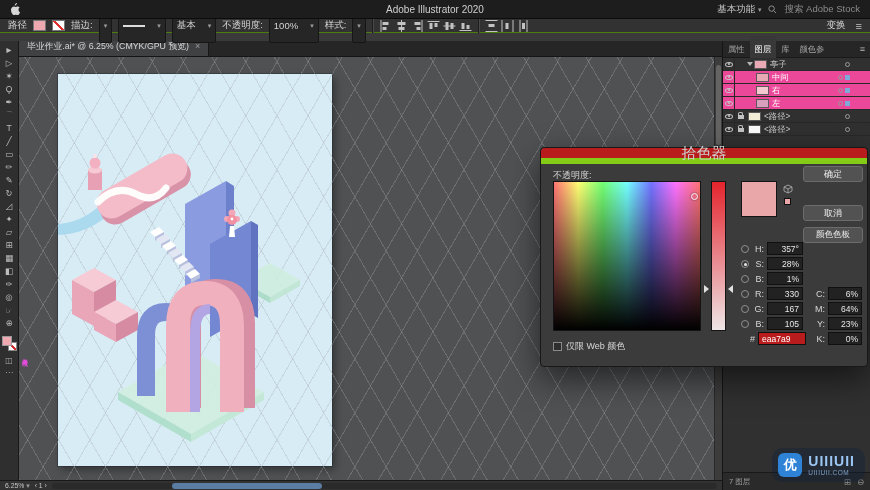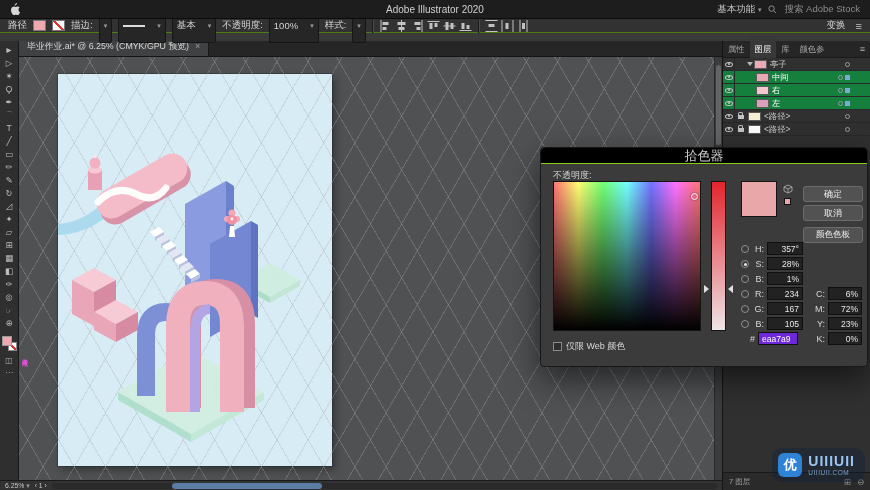--- a/index.html
+++ b/index.html
@@ -53,55 +53,55 @@
 .hthumb{position:absolute;left:120px;width:150px;top:0;height:6px;background:#5b7ca3;border-radius:3px}
 
 
 .dock{position:absolute;top:41px;right:0;width:148px;bottom:0;background:#2d2d2d;border-left:1px solid #141414;z-index:18}
 .docktabs{display:flex;align-items:center;height:17px;background:#262626;border-bottom:1px solid #191919;font-size:8.3px;color:#a8a8a8}
 .dtab{padding:0 5px;height:27px;display:flex;align-items:center}
 .dtab.active{background:#383838;color:#fff}
 .dockmenu{margin-left:auto;padding:0 5px;color:#bbb;font-size:9px}
 .layerlist{position:absolute;top:17px;left:0;right:0;bottom:18px;background:#303030}
 .lrow{display:flex;align-items:center;height:13px;border-bottom:1px solid #282828;font-size:8.3px;color:#c9c9c9;padding-right:20px}
-.lrow.sel{background:#15803d;color:#fff}
+.lrow.sel{background:#ec4899;color:#fff}
 .lcol{width:12px;flex:none;display:flex;justify-content:center;align-items:center;border-right:1px solid #282828;height:13px}
 .eye{width:8px;height:5px;border:1px solid #c6c6c6;border-radius:50%;position:relative}
 .eye::after{content:"";position:absolute;left:2px;top:.5px;width:2px;height:2px;border-radius:50%;background:#c6c6c6}
 .lockcol{width:11px;flex:none;display:flex;justify-content:center}
 .lock{width:6px;height:4px;background:#c2c2c2;position:relative;margin-top:2px}
 .lock::before{content:"";position:absolute;left:.5px;top:-3px;width:3px;height:3px;border:1px solid #c2c2c2;border-bottom:none;border-radius:2px 2px 0 0}
 .tri{width:0;height:0;border-top:3px solid transparent;border-bottom:3px solid transparent;border-left:4px solid #b5b5b5;margin:0 2px;flex:none;transform:rotate(90deg)}
 .ind{flex:none}
 .lthumb{width:13px;height:9px;border:1px solid #5a5a5a;flex:none;margin-right:3px;background:#fff}
 .lname{white-space:nowrap;overflow:hidden}
 .tgt{width:5px;height:5px;border:1px solid #9a9a9a;border-radius:50%;margin-left:auto;flex:none}
 .chip{width:5px;height:5px;background:#7ea9d8;margin-left:2px;flex:none}
 .dockfoot{position:absolute;left:0;right:0;bottom:0;height:18px;background:#2a2a2a;border-top:1px solid #191919;display:flex;align-items:center;gap:23px;padding:0 6px;font-size:7.5px;color:#9f9f9f}
 .fico{margin-left:auto;display:flex;gap:6px;font-size:8.5px;color:#8f8f8f}
 
 
 .dialog{position:absolute;left:540px;top:147px;width:328px;height:220px;background:#3b3b3b;border:1px solid #181818;border-radius:4px;box-shadow:0 12px 32px rgba(0,0,0,.55);z-index:40;font-size:9px;color:#d6d6d6}
-.dtitle{height:16px;background:#000000;border-bottom:1px solid #84cc16;border-radius:4px 4px 0 0;display:flex;align-items:center;justify-content:center;font-size:13px;color:#cfcfcf}
+.dtitle{height:16px;background:#b91c1c;border-bottom:6px solid #84cc16;border-radius:4px 4px 0 0;display:flex;align-items:center;justify-content:center;font-size:15px;color:#cfcfcf}
 .dprompt{position:absolute;left:12px;top:21px}
 .cfield{position:absolute;left:12px;top:33px;width:148px;height:150px;border:1px solid #141414;background:linear-gradient(to bottom,rgba(0,0,0,0) 0%,#000 100%),linear-gradient(to bottom,rgba(255,255,255,.45),rgba(255,255,255,.45)),linear-gradient(to right,#f00,#ff0,#0f0,#0ff,#00f,#f0f,#f00)}
 .cmark{position:absolute;left:150px;top:45px;width:7px;height:7px;border:1px solid #f2f2f2;border-radius:50%;box-shadow:0 0 2px rgba(0,0,0,.6)}
 .cslider{position:absolute;left:170px;top:33px;width:15px;height:150px;border:1px solid #141414;background:linear-gradient(to bottom,#e3242d 0%,#ea8e94 55%,#eee6e6 100%)}
 .sarrL{position:absolute;left:163px;top:137px;width:0;height:0;border-top:4px solid transparent;border-bottom:4px solid transparent;border-left:5px solid #e0e0e0}
 .sarrR{position:absolute;left:187px;top:137px;width:0;height:0;border-top:4px solid transparent;border-bottom:4px solid transparent;border-right:5px solid #e0e0e0}
 .cswatch{position:absolute;left:200px;top:33px;width:36px;height:36px;border:1px solid #141414;background:#eaa7a9}
 .cubeic{position:absolute;left:242px;top:36px}
 .minisw{position:absolute;left:243px;top:50px;width:7px;height:7px;background:#eaa7a9;border:1px solid #101010}
 .dbtn{position:absolute;left:262px;width:60px;height:16px;background:#525252;border:1px solid #6c6c6c;border-radius:3px;display:flex;align-items:center;justify-content:center;color:#ececec}
 .prow{position:absolute;display:flex;align-items:center;gap:3px}
 .radio{width:8px;height:8px;border:1px solid #8e8e8e;border-radius:50%;position:relative;flex:none}
 .radio.sel::after{content:"";position:absolute;left:2px;top:2px;width:3px;height:3px;background:#e8e8e8;border-radius:50%}
 .plabel{width:12px;text-align:right}
 .vf{width:36px;height:13px;background:#222;border:1px solid #101010;display:flex;align-items:center;justify-content:flex-end;padding:0 3px;font-size:8.5px;color:#e6e6e6}
-.vf.hex{width:40px;background:#6d28d9;color:#fff;justify-content:flex-start}
+.vf.hex{width:48px;background:#b91c1c;color:#fff;justify-content:flex-start}
 .cbrow{position:absolute;left:12px;top:192px;display:flex;align-items:center;gap:4px}
 .cbox{width:9px;height:9px;border:1px solid #8a8a8a;background:#2e2e2e}
 
 
 .wm{position:absolute;right:5px;bottom:8px;z-index:60;display:flex;align-items:center;gap:6px;background:rgba(12,32,60,.35);padding:5px 10px 5px 6px;border-radius:10px}
 .wmbadge{width:24px;height:24px;border-radius:6px;background:#2f83d6;color:#fff;font-weight:bold;font-size:13px;display:flex;align-items:center;justify-content:center}
 .wmtx{display:flex;flex-direction:column;line-height:1.1}
 .wmtitle{font-size:14px;font-weight:bold;color:#9cc7f5;letter-spacing:1px}
 .wmsub{font-size:6.5px;color:rgba(156,199,245,.75);letter-spacing:.5px}
 </style>
@@ -412,21 +412,21 @@
     <div class="cslider"></div>
     <div class="sarrL"></div>
     <div class="sarrR"></div>
     <div class="cswatch" style="background: rgb(234, 167, 169);"></div>
     <span class="cubeic">
       <svg width="10" height="10" viewBox="0 0 10 10">
           <path d="M5 1 9 3v4L5 9 1 7V3zM1 3l4 2 4-2M5 5v4" stroke="#b5b5b5" fill="none" stroke-width=".8"></path>
         </svg>
     </span>
     <span class="minisw" style="background: rgb(234, 167, 169);"></span>
-    <div class="dbtn" style="top:38px">确定</div>
+    <div class="dbtn" style="top:18px">确定</div>
     <div class="dbtn" style="top:57px">取消</div>
     <div class="dbtn" style="top:79px;font-size:8.5px">颜色色板</div>
     <div id="picker-left">
         <div class="prow" style="left: 200px; top: 94px;">
           <span class="radio"></span>
           <span class="plabel">H:</span>
           <span class="vf">357°</span>
         </div>
         <div class="prow" style="left: 200px; top: 109px;">
           <span class="radio sel"></span>
@@ -434,41 +434,41 @@
           <span class="vf">28%</span>
         </div>
         <div class="prow" style="left: 200px; top: 124px;">
           <span class="radio"></span>
           <span class="plabel">B:</span>
           <span class="vf">1%</span>
         </div>
         <div class="prow" style="left: 200px; top: 139px;">
           <span class="radio"></span>
           <span class="plabel">R:</span>
-          <span class="vf">234</span>
+          <span class="vf">330</span>
         </div>
         <div class="prow" style="left: 200px; top: 154px;">
           <span class="radio"></span>
           <span class="plabel">G:</span>
           <span class="vf">167</span>
         </div>
         <div class="prow" style="left: 200px; top: 169px;">
           <span class="radio"></span>
           <span class="plabel">B:</span>
           <span class="vf">105</span>
         </div>
       </div>
     <div id="picker-right">
         <div class="prow" style="left: 272px; top: 139px;">
           <span class="plabel">C:</span>
           <span class="vf" style="width: 34px;">6%</span>
         </div>
         <div class="prow" style="left: 272px; top: 154px;">
           <span class="plabel">M:</span>
-          <span class="vf" style="width: 34px;">72%</span>
+          <span class="vf" style="width: 34px;">64%</span>
         </div>
         <div class="prow" style="left: 272px; top: 169px;">
           <span class="plabel">Y:</span>
           <span class="vf" style="width: 34px;">23%</span>
         </div>
         <div class="prow" style="left: 272px; top: 184px;">
           <span class="plabel">K:</span>
           <span class="vf" style="width: 34px;">0%</span>
         </div>
       </div>

